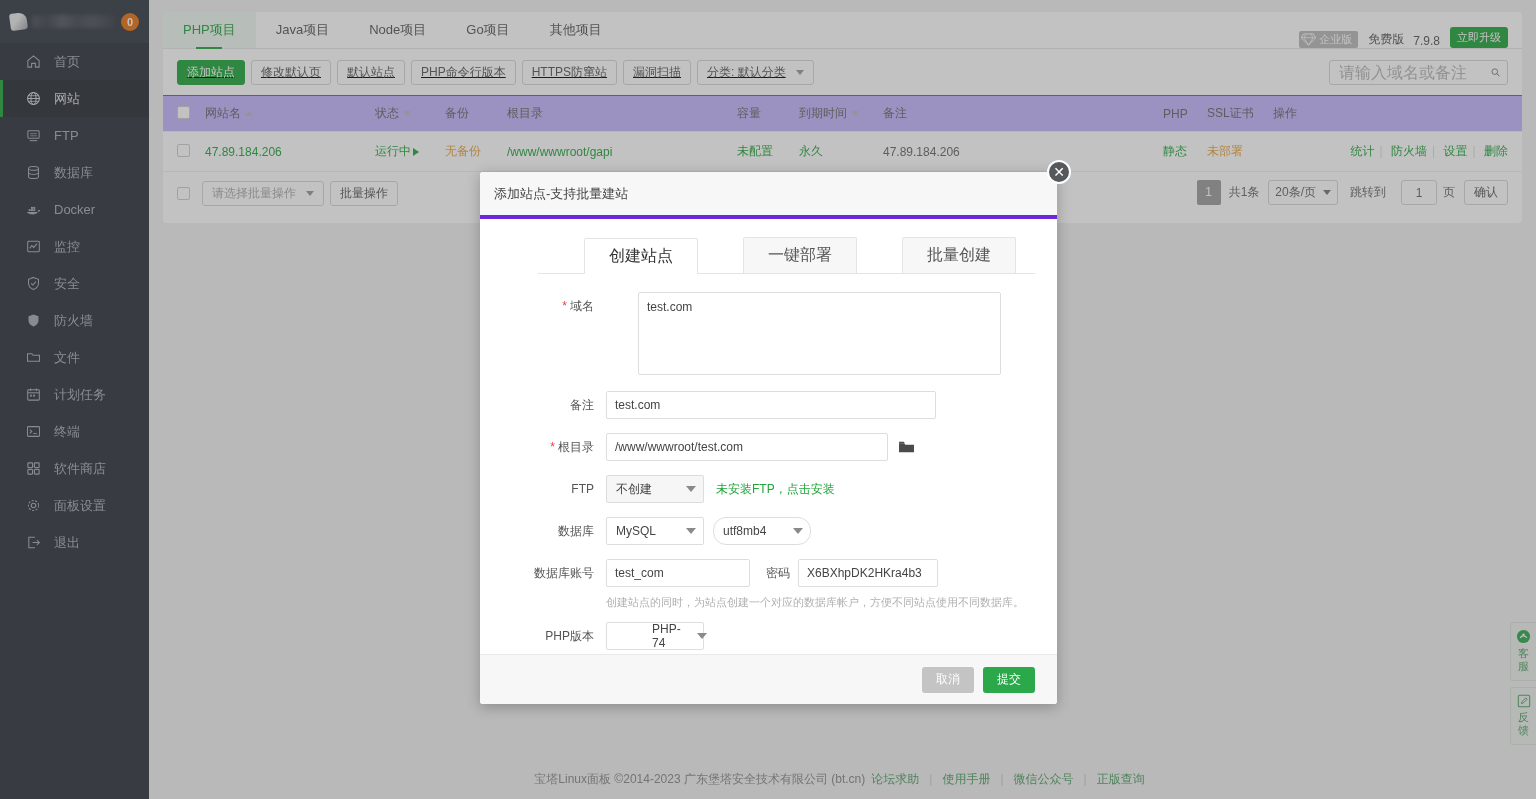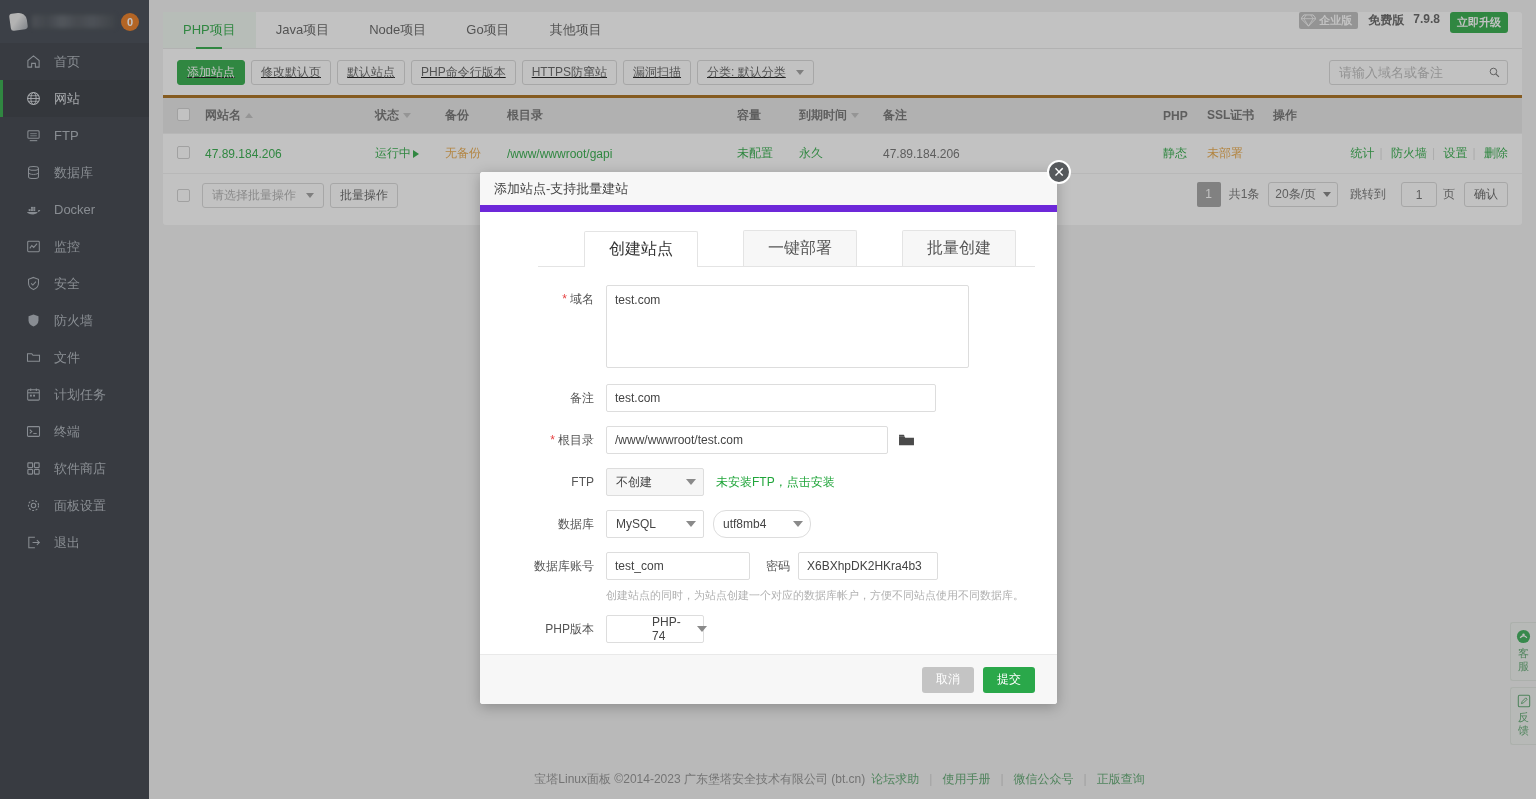--- a/index.html
+++ b/index.html
@@ -93,31 +93,31 @@
     display: inline-block; margin-left: 10px;
     border-left: 4px solid transparent; border-right: 4px solid transparent;
     border-top: 5px solid #999;
   }
   #search-wrap {
     position: absolute; right: 14px; top: 11px;
     width: 179px; height: 25px; border: 1px solid #d6d6d6; border-radius: 3px;
     display: flex; align-items: center; padding: 0 7px; background: #fff;
   }
   #search-input {
-    border: 0; outline: 0; flex: 1 1 auto; font-size: 13px; color: #555;
+    border: 0; outline: 0; flex: 1 1 auto; font-size: 16px; color: #555;
     font-family: inherit; background: transparent; min-width: 0;
   }
   #search-input::placeholder { color: #b6b6b6; }
 
   
   table#sites { width: 100%; border-collapse: collapse; table-layout: fixed; }
   table#sites th {
-    font-weight: bold; font-size: 12px; color: #666; text-align: left;
-    padding: 9px 4px; border-bottom: 1px solid #eee; border-top: 3px solid #a16207;
-    background: #e5e5e5;
+    font-weight: normal; font-size: 12px; color: #666; text-align: left;
+    padding: 9px 4px; border-bottom: 1px solid #eee; border-top: 1px solid #a16207;
+    background: #c4b5fd;
   }
   table#sites td {
     font-size: 12px; color: #666; padding: 11px 4px;
     border-bottom: 1px solid #f0f0f0;
   }
   .c-chk { width: 38px; padding-left: 14px !important; }
   .c-name { width: 170px; }
   .c-status { width: 70px; }
   .c-backup { width: 62px; }
   .c-root { width: 230px; }
@@ -179,21 +179,21 @@
   #overlay {
     position: absolute; left: 0; top: 0; width: 1536px; height: 799px;
     background: rgba(80,80,80,0.35); z-index: 50;
   }
   #modal {
     position: absolute; left: 480px; top: 172px; width: 577px; height: 532px;
     background: #fff; border-radius: 3px; z-index: 60;
     box-shadow: 0 3px 14px rgba(0,0,0,0.25);
   }
   #modal-head {
-    height: 40px; background: #f7f7f7; border-bottom: 7px solid #6d28d9;
+    height: 47px; background: #f7f7f7; border-bottom: 4px solid #6d28d9;
     display: flex; align-items: center; padding: 0 14px;
     font-size: 13px; color: #444; border-radius: 3px 3px 0 0;
   }
   #modal-close {
     position: absolute; right: -14px; top: -12px;
     width: 24px; height: 24px; border-radius: 12px; background: #56595c;
     border: 2px solid #fff; color: #fff; font-size: 14px; line-height: 20px;
     text-align: center; cursor: pointer; z-index: 61;
   }
   #modal-body { padding: 18px 22px 0 30px; height: 444px; }
@@ -439,21 +439,21 @@
       <div class="tab">
           <span>Node项目</span>
         </div>
       <div class="tab">
           <span>Go项目</span>
         </div>
       <div class="tab">
           <span>其他项目</span>
         </div>
 
-      <div style="margin-left:auto;display:flex;align-items:flex-start;padding-right:14px;font-weight:bold;">
+      <div style="margin-left:auto;display:flex;align-items:flex-end;padding-right:14px;">
         <span style="display:inline-flex;align-items:center;background:#b9b9b9;border-radius:2px;height:17px;padding:0 6px 0 2px;margin-right:10px;">
           <svg width="15" height="13" viewBox="0 0 16 14">
               <path d="M3 1h10l3 4-8 8-8-8z" fill="none" stroke="#fff" stroke-width="1"></path>
               <path d="M0 5h16M5.5 1L3 5l5 8M10.5 1L13 5l-5 8" fill="none" stroke="#fff" stroke-width="0.8"></path>
             </svg>
           <span style="color:#fff;font-size:11px;margin-left:3px;">企业版</span>
         </span>
         <span style="font-size:12px;color:#555;margin-right:9px;">免费版</span>
         <span style="font-size:12px;color:#555;margin-right:10px;">7.9.8</span>
         <span style="background:#20a53a;color:#fff;font-size:11px;border-radius:3px;padding:3px 7px;cursor:pointer;">立即升级</span>
@@ -583,21 +583,21 @@
       <span>添加站点-支持批量建站</span>
     </div>
 
     <div id="modal-body">
       <div id="mtabs">
         <div class="mtab active"><span>创建站点</span></div>
         <div class="mtab"><span>一键部署</span></div>
         <div class="mtab"><span>批量创建</span></div>
       </div>
 
-      <div class="frow" style="margin-top:18px;">
+      <div class="frow" style="margin-top:18px;gap:32px;">
         <div class="flabel"><span class="req">*</span><span>域名</span></div>
         <div class="fctl">
             <textarea class="ta" style="">test.com</textarea>
           </div>
       </div>
 
       <div class="frow" style="margin-top:16px;">
         <div class="flabel"><span>备注</span></div>
         <div class="fctl">
             <input class="tf" style="width: 330px;" value="test.com">

